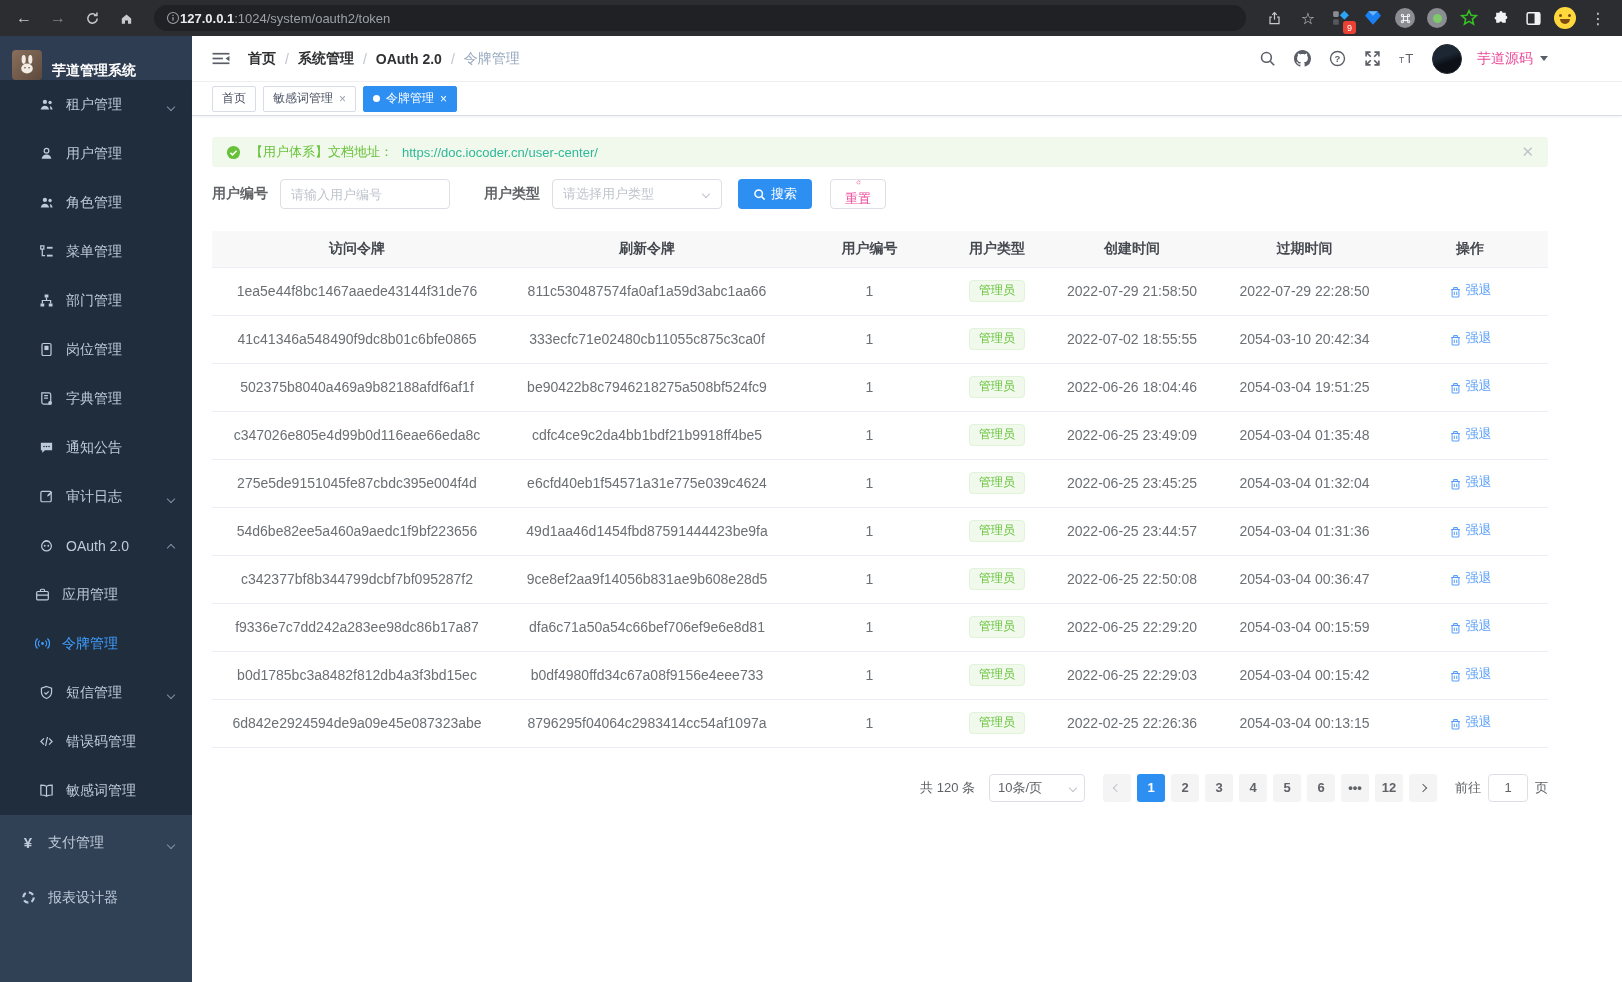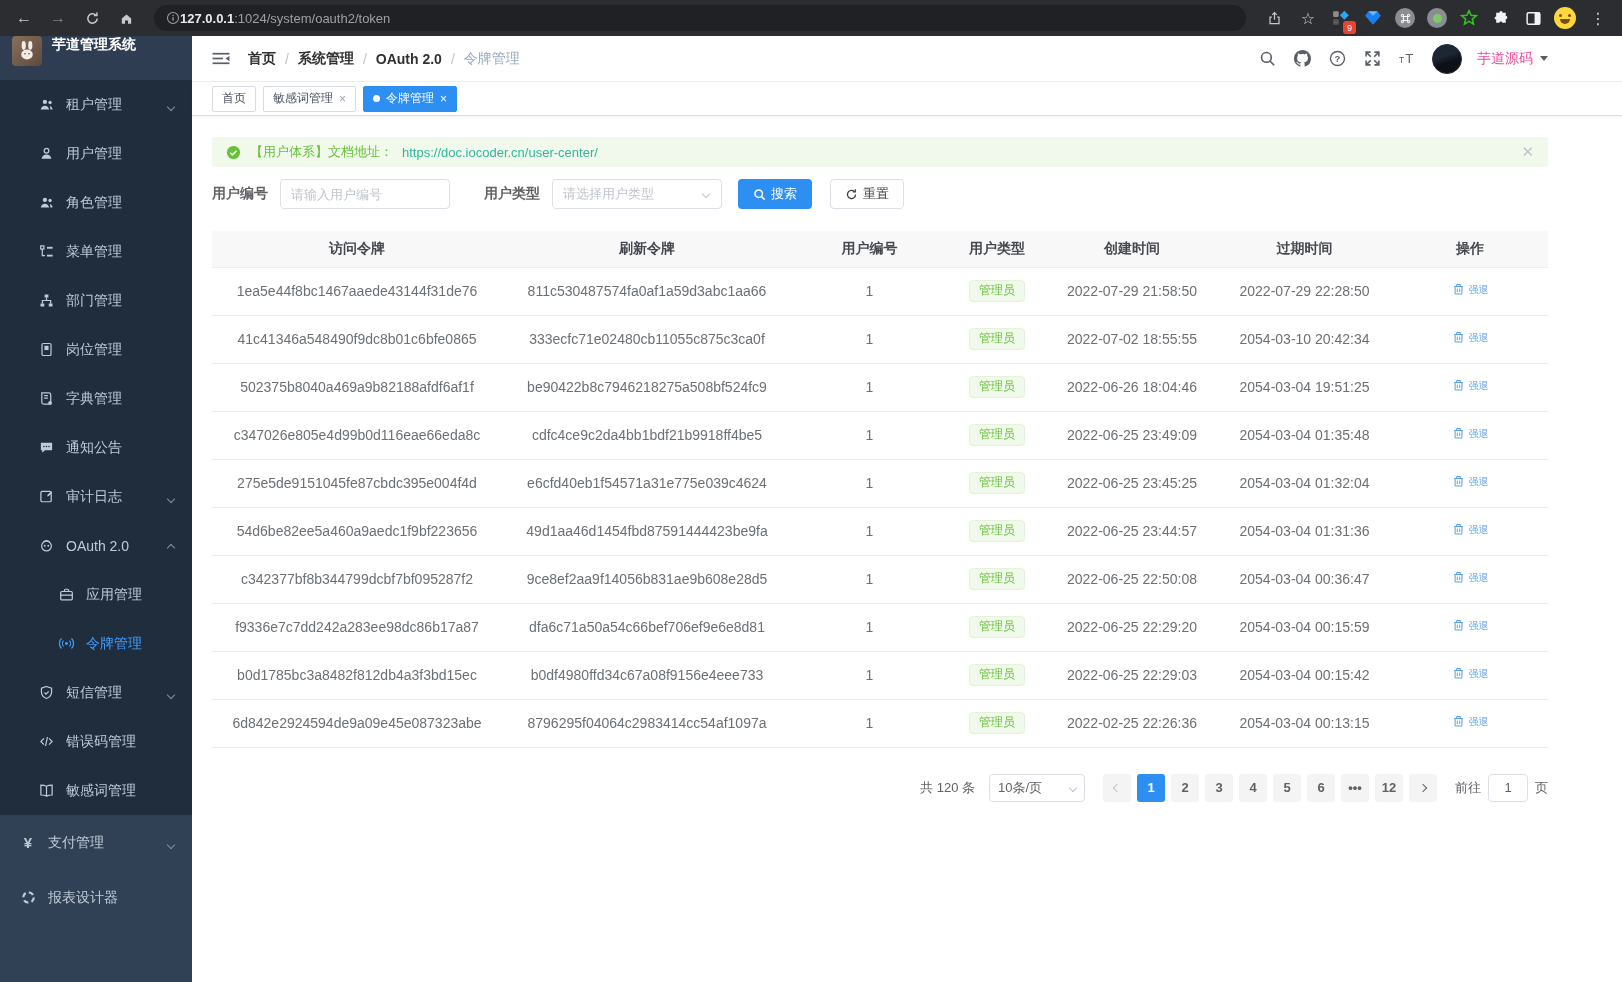--- a/index.html
+++ b/index.html
@@ -21,28 +21,28 @@
   .circle-ext { width:20px; height:20px; border-radius:50%; background:#8a8d91; display:flex; align-items:center; justify-content:center; }
   .emoji-face { width:22px; height:22px; border-radius:50%; background:#ffd83b; position:relative; }
   .emoji-face:before { content:""; position:absolute; left:5px; top:7px; width:3px; height:3px; border-radius:50%;
     background:#7c4a12; box-shadow:9px 0 0 #7c4a12; }
   .emoji-face:after { content:""; position:absolute; left:6px; top:12px; width:10px; height:5px;
     border-radius:0 0 10px 10px; background:#7c4a12; }
 
   
   .app { display:flex; height:946px; }
   .sidebar { width:192px; background:#304156; flex:0 0 auto; display:flex; flex-direction:column; }
-  .logo-bar { height:44px; background:#2f3d52; display:flex; align-items:flex-start; padding:0 12px; gap:10px;font-family:Liberation Mono, monospace; }
+  .logo-bar { height:44px; background:#2f3d52; display:flex; align-items:flex-end; padding:0 12px; gap:10px;font-family:Liberation Mono, monospace; }
   .logo-img { width:30px; height:30px; border-radius:4px; background:linear-gradient(135deg,#8a6f5c,#5d4a3e);
     display:flex; align-items:center; justify-content:center; overflow:hidden; }
   .app-title { color:#fff; font-size:14px; font-weight:bold; }
   #menu { flex:1; overflow:hidden; }
   .mi { height:49px; display:flex; align-items:center; gap:12px; color:#bfcbd9; font-size:14px; cursor:pointer; }
   .mi.d1 { background:#1f2d3d; padding-left:38px; }
-  .mi.d2 { background:#1f2d3d; padding-left:58px; }
+  .mi.d2 { background:#1f2d3d; padding-left:34px; }
   .mi.d0 { background:#304156; padding-left:20px; height:55px; }
   .mi.active { color:#409eff; }
   .micon { width:16px; height:16px; display:flex; align-items:center; justify-content:center; flex:0 0 auto; }
   .micon svg { width:15px; height:15px; }
   .mlabel { flex:1; white-space:nowrap; }
   .marrow { margin-right:18px; color:#8391a5; }
 
   .chev { display:inline-block; width:6px; height:6px; border-right:1.4px solid currentColor; border-bottom:1.4px solid currentColor; }
   .chev.down { transform:rotate(45deg); }
   .chev.up { transform:rotate(-135deg); }
@@ -90,33 +90,33 @@
   .flabel { font-weight:bold; color:#606266; margin-right:2px; }
   .finput, .fselect { height:30px; width:170px; border:1px solid #dcdfe6; border-radius:4px; padding:0 10px;
     font-size:13px; color:#606266; font-family:inherit; }
   .finput::placeholder { color:#bfc4cc; }
   .fselect { display:flex; align-items:center; justify-content:space-between; color:#bfc4cc; background:#fff; cursor:pointer; }
   .fselect .chev { color:#c0c4cc; margin-right:2px; }
   .fgap { width:14px; }
   .btn { height:30px; border-radius:4px; font-size:13px; display:flex; align-items:center; gap:5px;
     padding:0 14px; cursor:pointer; border:1px solid transparent; }
   .btn.primary { background:#2e8ff2; color:#fff; margin-left:6px; }
-  .btn.plain { background:#fff; color:#404040; border-color:#dcdfe6; margin-left:8px; }
+  .btn.plain { background:#fff; color:#ec4899; border-color:#dcdfe6; margin-left:8px;flex-direction:column; }
   .btn svg { width:13px; height:13px; }
 
   table.grid { margin-top:22px; width:1336px; border-collapse:collapse; table-layout:fixed; font-size:14px; }
   table.grid th { background:#f8f8f9; color:#45494f; font-weight:bold; height:36px; text-align:center;
     border-bottom:1px solid #ebeef5; }
   table.grid td { height:48px; text-align:center; color:#6b7075; border-bottom:1px solid #ebeef5;
     overflow:hidden; white-space:nowrap; }
   .c-access { width:290px; } .c-refresh { width:290px; } .c-uid { width:155px; } .c-utype { width:100px; }
   .c-created { width:170px; } .c-expired { width:175px; } .c-action { width:156px; }
   .badge { display:inline-block; background:#f0f9eb; border:1px solid #e1f3d8; color:#67c23a;
     font-size:12px; padding:3px 9px; border-radius:4px; line-height:1.1; }
-  .force-link { color:#5ba0f6; text-decoration:none; font-size:10px; display:inline-flex; align-items:flex-start; gap:4px; }
+  .force-link { color:#5ba0f6; text-decoration:none; font-size:13px; display:inline-flex; align-items:flex-end; gap:4px; }
   .force-link svg { width:13px; height:13px; }
 
   .pagination { margin-top:26px; width:1336px; display:flex; align-items:center; justify-content:flex-end;
     gap:8px; font-size:13px; color:#606266; }
   .pg-total { margin-right:6px; }
   .pg-size { width:96px; height:28px; border:1px solid #dcdfe6; border-radius:4px; display:flex; align-items:center;
     justify-content:space-between; padding:4px 8px; color:#606266; cursor:pointer; margin-right:10px; }
   .pg-size .chev { color:#c0c4cc; }
   #pager { display:flex; align-items:center; gap:6px; }
   .pbtn { min-width:28px; height:28px; background:#f4f4f5; border-radius:3px; display:flex; align-items:center;

